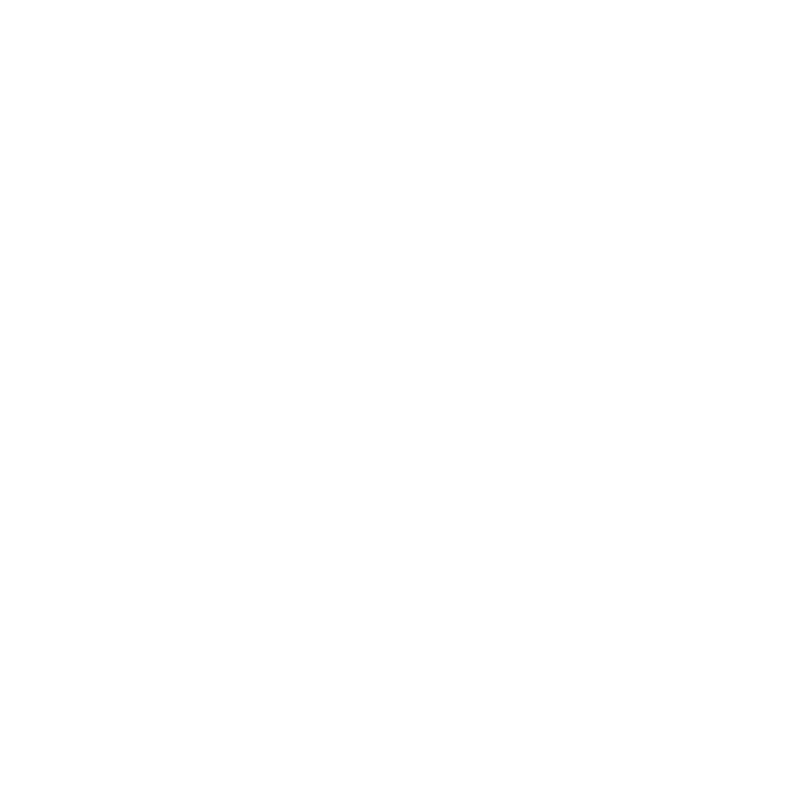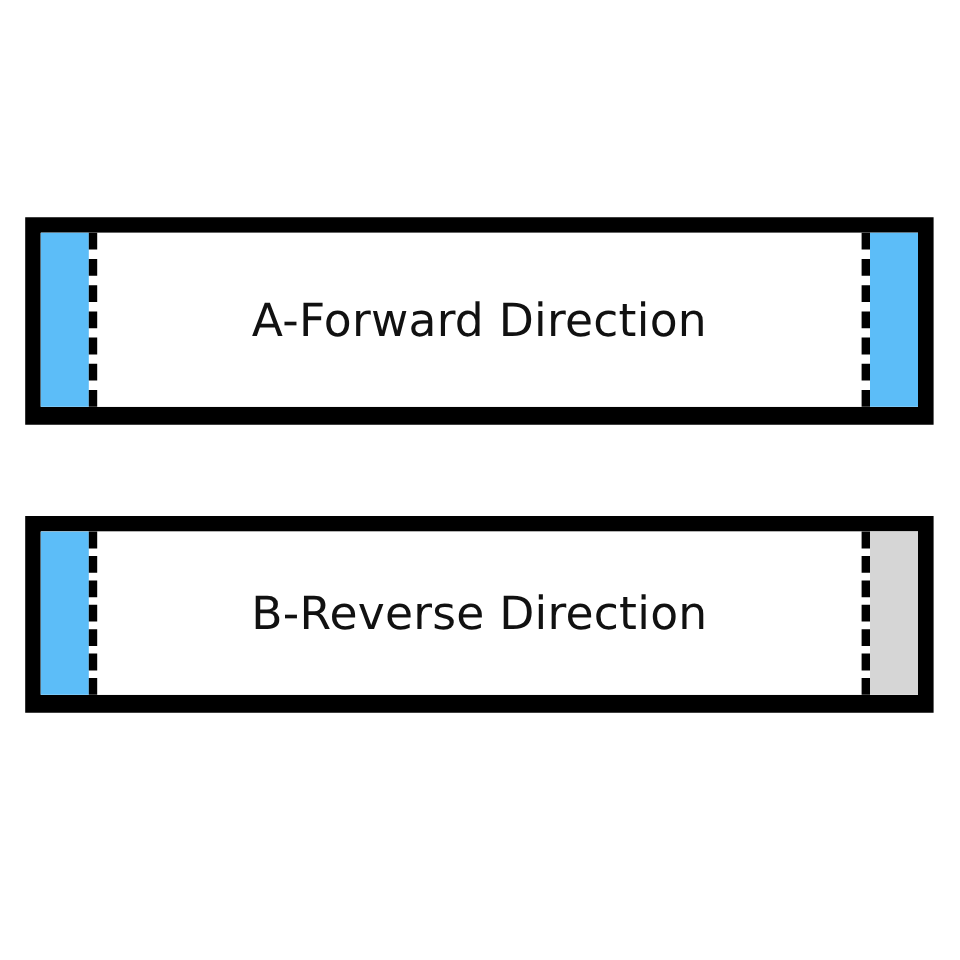--- a/index.html
+++ b/index.html
@@ -99,43 +99,15 @@
     letter-spacing: 0.2px;
     white-space: nowrap;
     user-select: none;
   }
 </style>
 </head>
 <body>
 
 <div id="diagram-canvas">
 
-  <div class="channel channel-a">
-    <div class="lumen">
 
-      <div class="block block-left block-fill-blue"></div>
-
-      <div class="dash-line dash-left"></div>
-
-      <div class="block block-right block-fill-blue"></div>
-
-      <div class="dash-line dash-right"></div>
-
-      <div class="caption">A-Forward Direction</div>
-    </div>
-  </div>
-
-  <div class="channel channel-b">
-    <div class="lumen">
-
-      <div class="block block-left block-fill-blue"></div>
-
-      <div class="dash-line dash-left"></div>
-
-      <div class="block block-right block-fill-gray"></div>
-
-      <div class="dash-line dash-right"></div>
-
-      <div class="caption">B-Reverse Direction</div>
-    </div>
-  </div>
 
 </div>
 
 </body></html>

